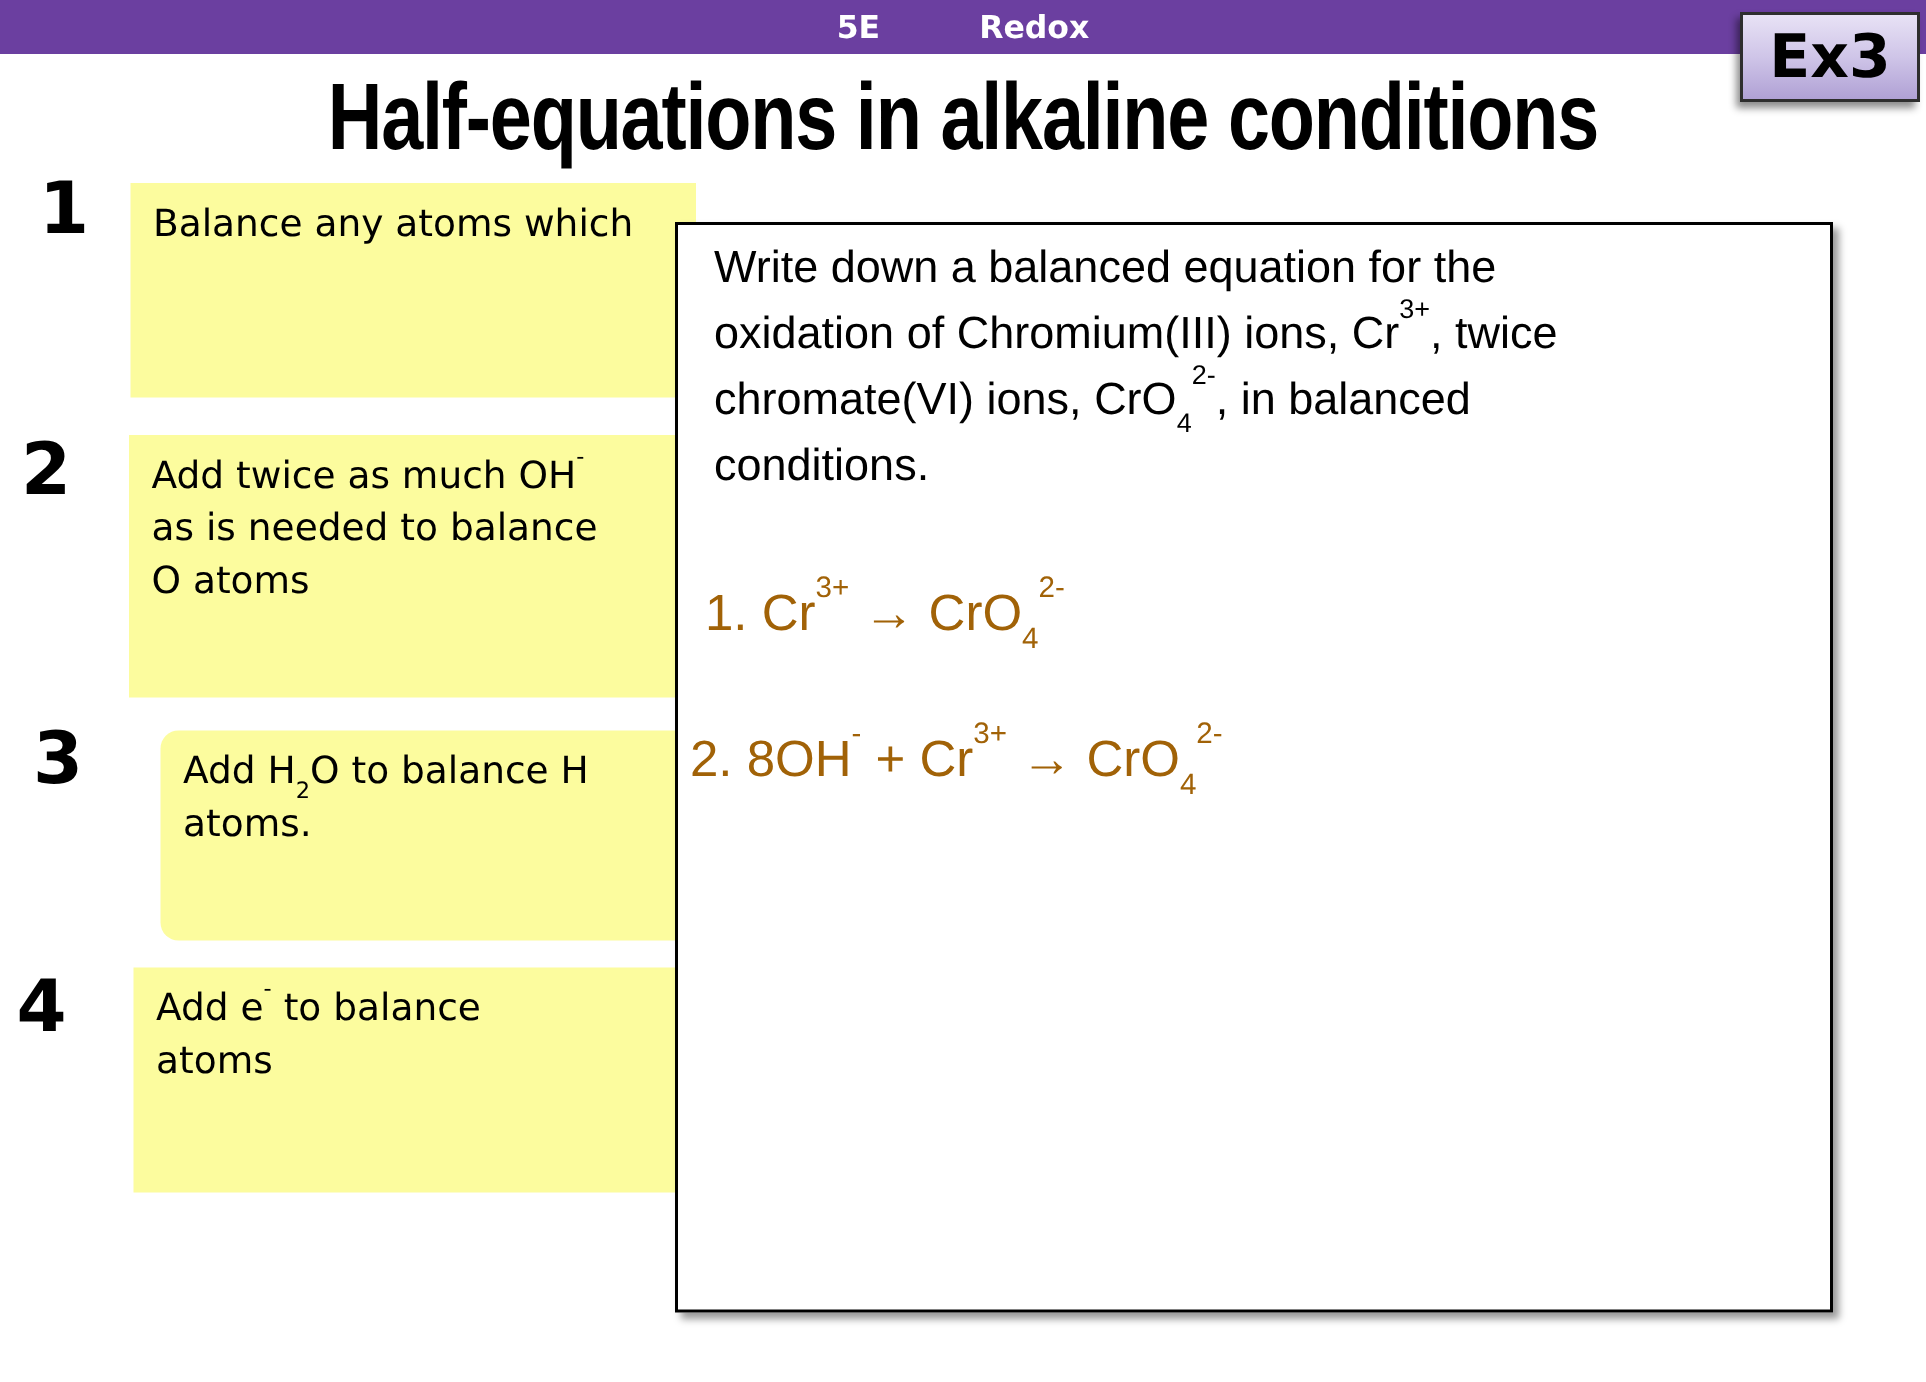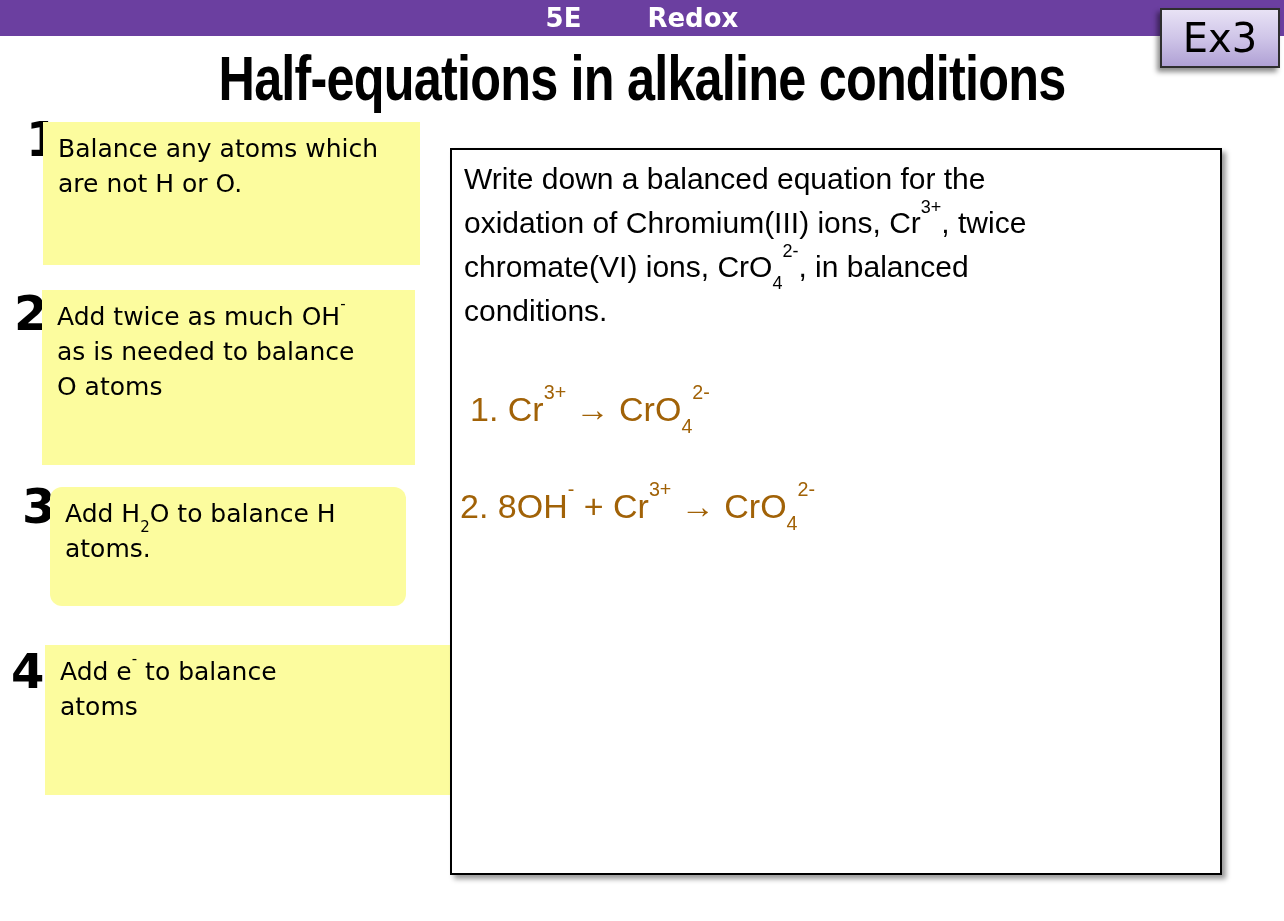--- a/index.html
+++ b/index.html
@@ -5,49 +5,49 @@
   html,body { margin:0; padding:0; background:#ffffff; }
   .slide {
     position:relative; width:1284px; height:921px; background:#ffffff;
     overflow:hidden; font-family:"DejaVu Sans", sans-serif; color:#000;
   }
 
   
   .topbar {
     position:absolute; left:0; top:0; width:1284px; height:36px;
     background:#6b3fa0; display:flex; align-items:center; justify-content:center;
-    gap:66px; color:#ffffff; font-weight:bold; font-size:26px;
+    gap:66px; color:#ffffff; font-weight:bold; font-size:21px;
   }
 
   
   .badge {
     position:absolute; left:1160px; top:8px; width:116px; height:56px;
     background:linear-gradient(180deg,#e8e2f5 0%,#cfc5e8 50%,#b0a1d5 100%);
     border:2px solid #2e2e2e; box-shadow:-3px 4px 5px rgba(0,0,0,0.45);
     display:flex; align-items:center; justify-content:center;
-    font-size:40px; font-weight:normal; color:#000;
+    font-size:40px; font-weight:bold; color:#000;
   }
 
   
   .title {
     position:absolute; left:0; top:42px; width:1284px; text-align:center;
     font-family:"Liberation Sans", sans-serif; font-weight:bold; font-size:63px;
     letter-spacing:-1px; white-space:nowrap;
     transform:scaleX(0.8); transform-origin:50% 0;
   }
 
   
-  .step-box { position:absolute; background:#fcfc9e; }
+  .step-box { position:absolute; background:#fcfc9e;margin-left:44px; }
   .step-box .step-text {
     padding:9px 6px 0 15px; font-size:25px; line-height:35px;
     font-family:"DejaVu Sans", sans-serif;
   }
   .box1 { left:43px;  top:122px; width:377px; height:143px; }
   .box2 { left:42px;  top:290px; width:373px; height:175px; }
-  .box3 { left:50px;  top:487px; width:356px; height:119px;border-radius:12px; }
+  .box3 { left:63px;  top:487px; width:356px; height:140px;border-radius:12px; }
   .box4 { left:45px;  top:645px; width:434px; height:150px; }
 
   .step-number {
     position:absolute; font-size:48px; font-weight:bold; line-height:1;
     font-family:"DejaVu Sans", sans-serif; color:#000;
   }
   .num1 { left:26px; top:115px; }
   .num2 { left:14px; top:289px; }
   .num3 { left:22px; top:482px; }
   .num4 { left:11px; top:647px; }
@@ -55,21 +55,21 @@
   .step-text sup { font-size:0.6em; position:relative; top:-0.45em; line-height:0; }
   .step-text sub { font-size:0.6em; position:relative; top:0.25em;  line-height:0; }
 
   
   .qbox {
     position:absolute; left:450px; top:148px; width:768px; height:723px;
     background:#ffffff; border:2px solid #000000;
     box-shadow:4px 4px 5px rgba(0,0,0,0.40);
   }
   .question {
-    margin:0; padding:7px 14px 0 12px;
+    margin:0; padding:7px 14px 0 24px;
     font-family:"Liberation Sans", sans-serif;
     font-size:30px; line-height:44px; color:#000;
   }
   .question sup { font-size:0.6em; position:relative; top:-0.5em; line-height:0; }
   .question sub { font-size:0.6em; position:relative; top:0.25em; line-height:0; }
 
   .equation {
     position:absolute; white-space:nowrap;
     font-family:"Liberation Sans", sans-serif;
     font-size:34px; color:#a16207; line-height:1;
@@ -90,21 +90,21 @@
     <span>5E</span>
     <span>Redox</span>
   </div>
 
   <div class="badge">Ex3</div>
 
   <div class="title">Half-equations in alkaline conditions</div>
 
   <span class="step-number num1">1</span>
   <div class="step-box box1">
-    <div class="step-text"><span>Balance any atoms which</span><br><span>are not H or O.</span></div>
+    <div class="step-text"><span>Balance any atoms which</span><br></div>
   </div>
 
   <span class="step-number num2">2</span>
   <div class="step-box box2">
     <div class="step-text"><span>Add twice as much OH</span><sup>-</sup><br><span>as is needed to balance</span><br><span>O atoms</span></div>
   </div>
 
   <span class="step-number num3">3</span>
   <div class="step-box box3">
     <div class="step-text"><span>Add H</span><sub>2</sub><span>O to balance H</span><br><span>atoms.</span></div>

